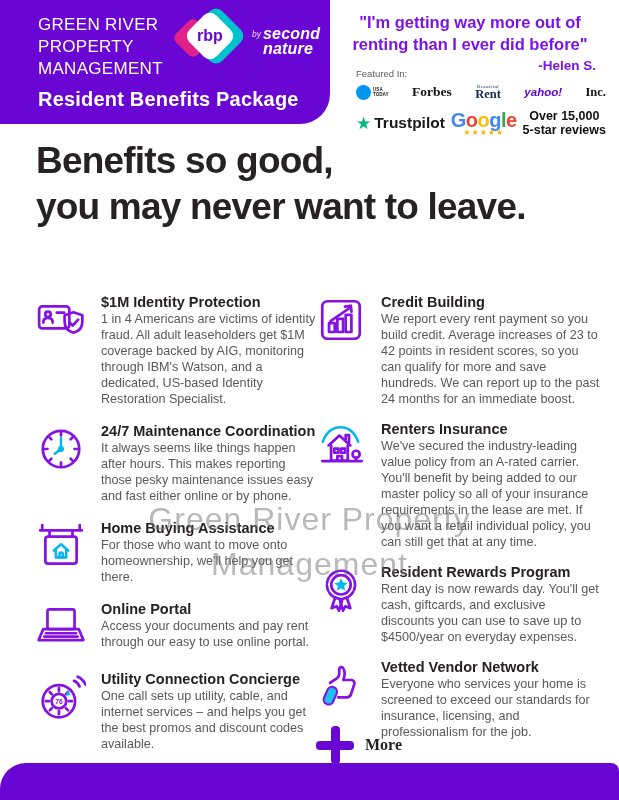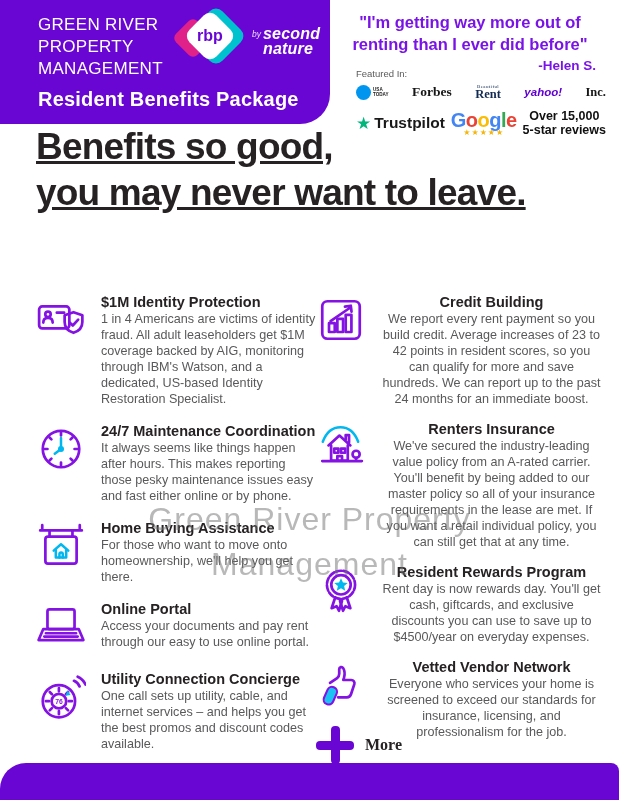--- a/index.html
+++ b/index.html
@@ -66,35 +66,35 @@
   .trustpilot { display:flex; align-items:center; gap:3px; }
   .tp-star { color:#00b67a; font-size:17px; line-height:1; }
   .tp-word { font-size:15.5px; font-weight:bold; color:#191919; }
   .google-wrap { text-align:center; line-height:1; }
   .google-word { font-size:20px; font-weight:bold; letter-spacing:-.5px; }
   .google-stars { font-size:8px; color:#f5b50a; letter-spacing:1px; margin-top:-1px; }
   .reviews-text { font-size:12.5px; font-weight:bold; color:#111; line-height:1.18; text-align:center; }
 
   
   .headline {
-    position:absolute; left:36px; top:124px;
-    font-size:37px; font-weight:bold; letter-spacing:-.8px; line-height:1.23; color:#262223;text-decoration:underline;
+    position:absolute; left:36px; top:138px;
+    font-size:37px; font-weight:bold; letter-spacing:-.8px; line-height:1.23; color:#262223;
   }
   .intro {
     position:absolute; left:36px; top:238px; width:524px;
     font-size:16.5px; color:#403c3d; line-height:1.3;
   }
 
   
   .benefits { position:absolute; left:36px; top:294px; width:566px; display:flex; }
   .col-left { width:280px; }
   .col-right { width:286px; }
   .benefit { display:flex; }
   .col-left .benefit { margin-bottom:15px; }
-  .col-right .benefit { margin-bottom:13px;text-align:center; }
+  .col-right .benefit { margin-bottom:13px; }
   .benefit-icon { width:50px; flex:none; margin-right:15px; padding-top:1px; }
   .benefit-title { font-size:14.5px; font-weight:bold; color:#262223; margin-bottom:2px; }
   .benefit-desc { font-size:12.6px; color:#59595b; line-height:1.27; }
   .col-left .benefit-text { width:215px; }
   .col-right .benefit-text { width:221px; }
 
   
   .more-row { position:absolute; left:316px; top:726px; display:flex; align-items:center; gap:11px; z-index:45;font-family:Liberation Serif, serif; }
   .plus-icon { position:relative; width:38px; height:38px; }
   .plus-icon::before, .plus-icon::after {

